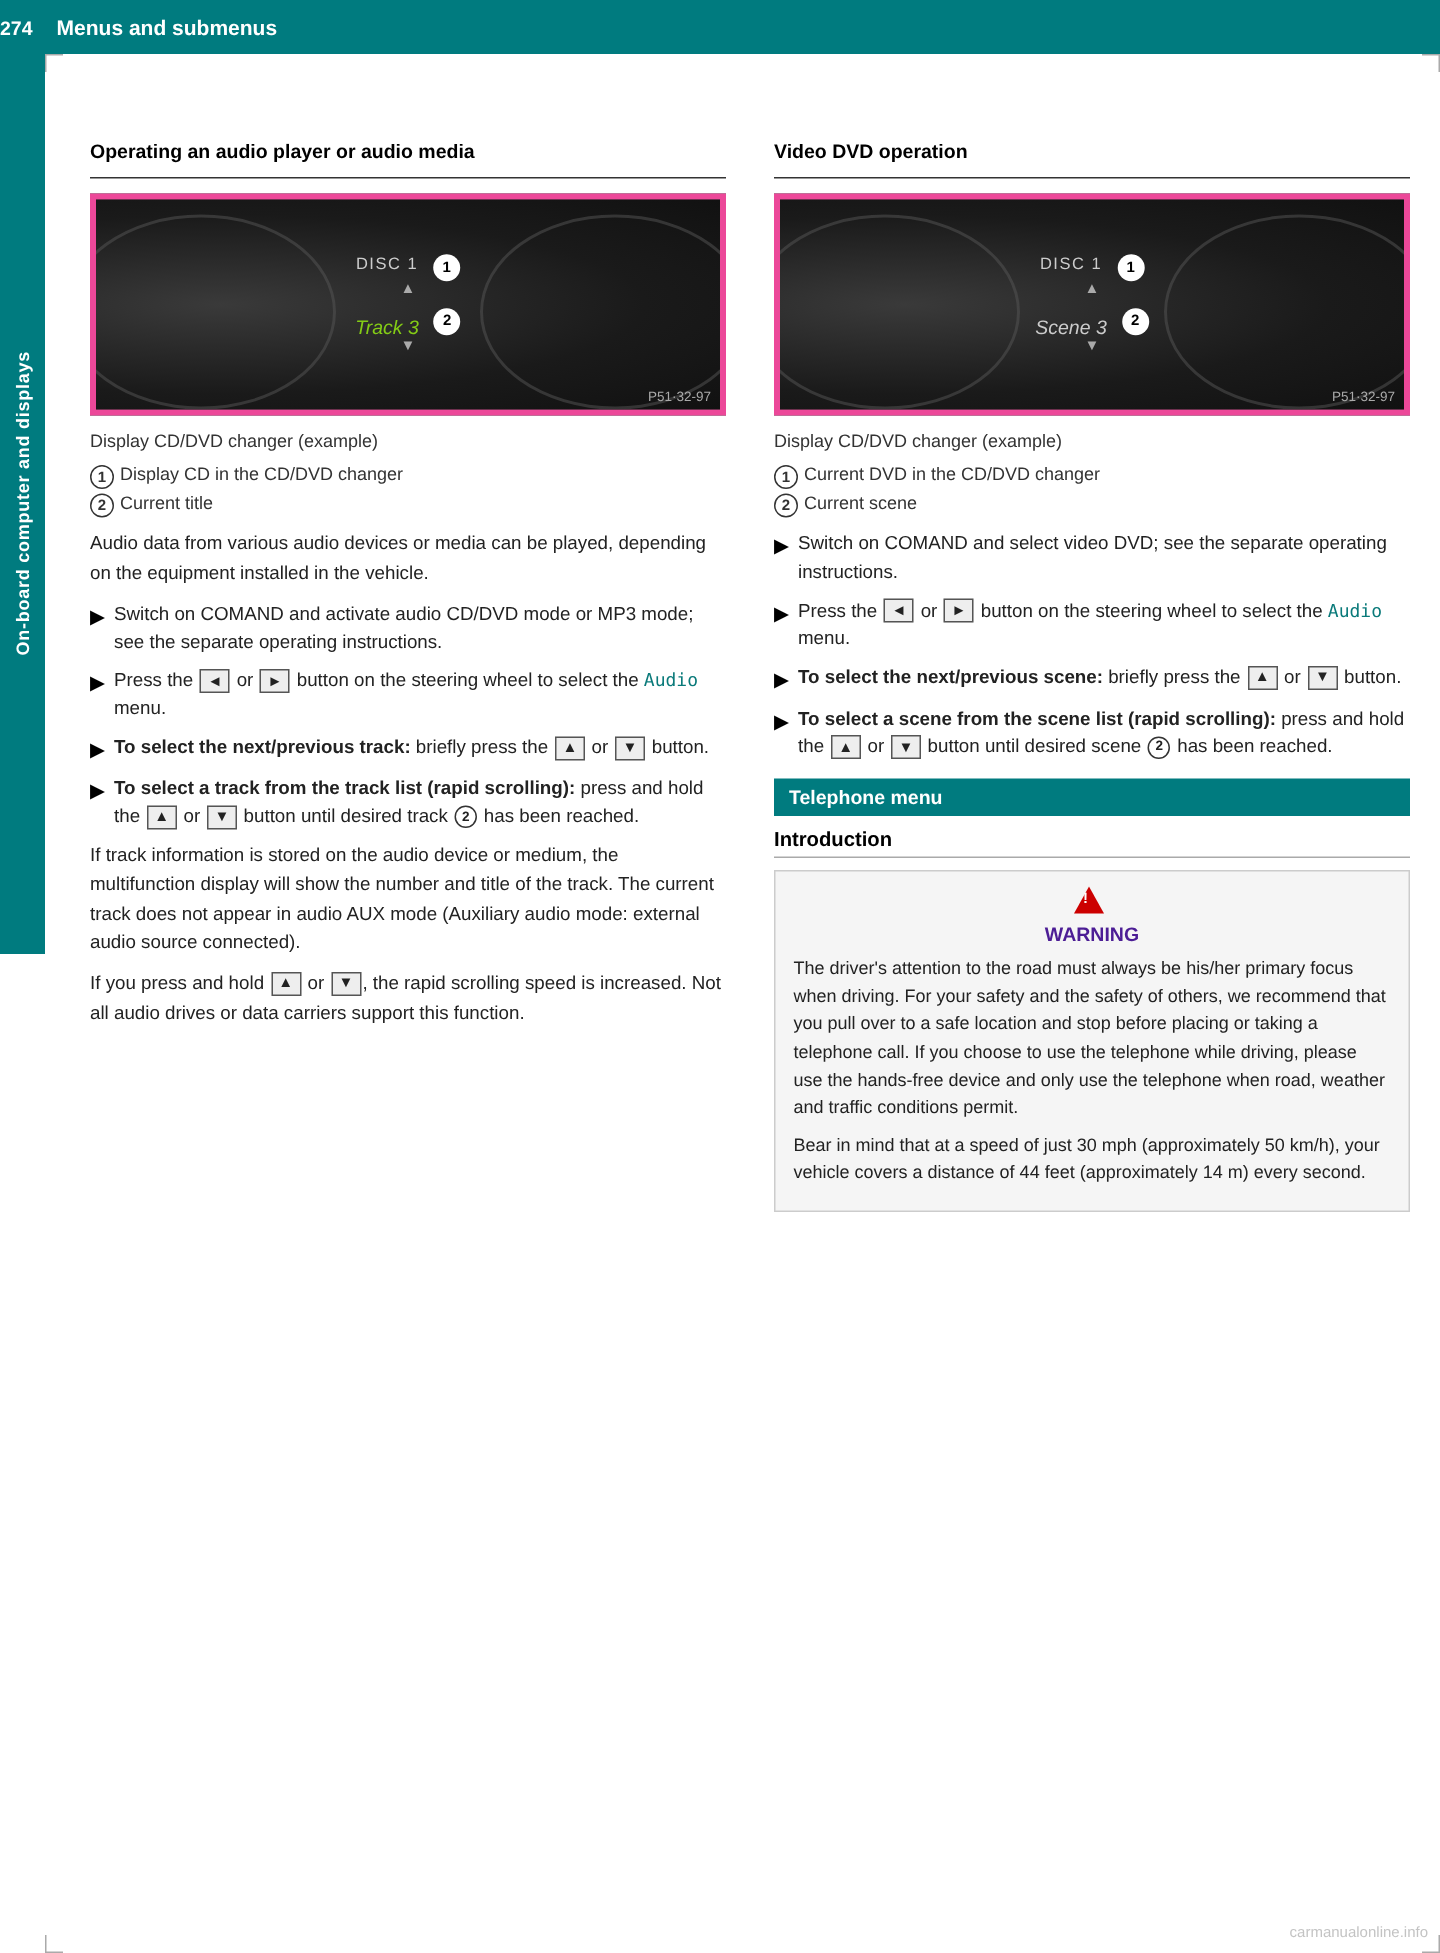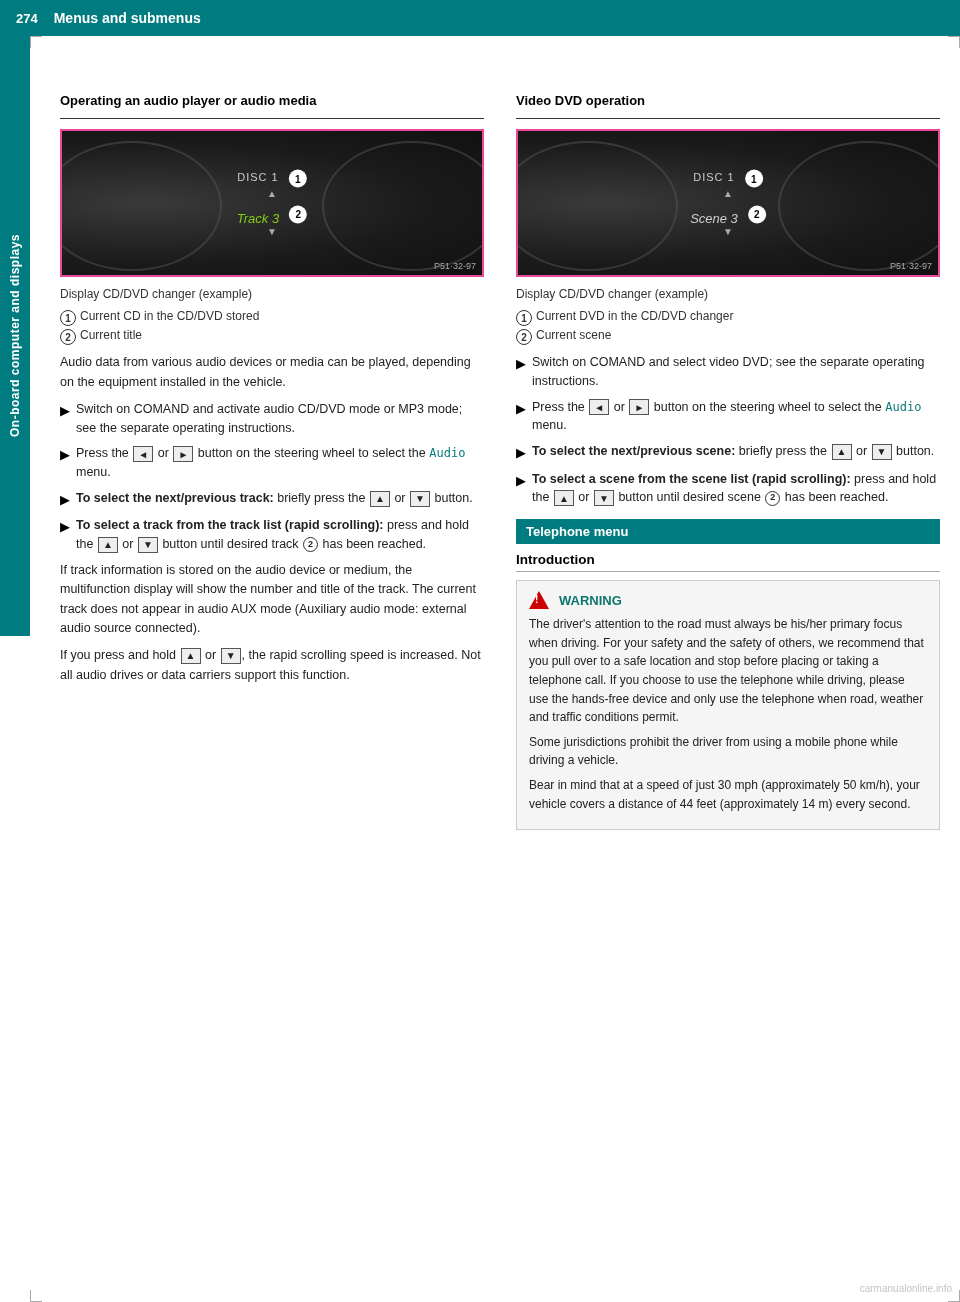--- a/index.html
+++ b/index.html
@@ -11,21 +11,21 @@
       min-height: 1302px;
       position: relative;
     }
 
     
     .header-bar {
       background: #007b7f;
       height: 36px;
       display: flex;
       align-items: center;
-      padding: 0 16px;
+      padding: 0 0;
     }
     .header-page-num {
       color: #fff;
       font-size: 13px;
       font-weight: bold;
       margin-right: 16px;
     }
     .header-title {
       color: #fff;
       font-size: 14px;
@@ -97,21 +97,21 @@
     
     .divider {
       border: none;
       border-top: 1px solid #333;
       margin-bottom: 10px;
     }
 
     
     .display-image {
       background: #2a2a2a;
-      border: 2px solid #ec4899;
+      border: 4px solid #ec4899;
       height: 148px;
       margin-bottom: 8px;
       position: relative;
       overflow: hidden;
       display: flex;
       align-items: center;
       justify-content: center;
     }
 
     
@@ -328,22 +328,23 @@
       padding: 10px 12px;
       margin-top: 8px;
     }
 
     .warning-title {
       display: flex;
       align-items: center;
       gap: 6px;
       font-weight: bold;
       font-size: 13px;
-      color: #0f766e;
+      color: #4c1d95;
       margin-bottom: 6px;
+      flex-direction: column;
     }
 
     .warning-icon-triangle {
       width: 0;
       height: 0;
       border-left: 10px solid transparent;
       border-right: 10px solid transparent;
       border-bottom: 18px solid #c00;
       position: relative;
       display: inline-block;
@@ -424,21 +425,21 @@
           <span class="circle-badge">2</span>
         </div>
         <span class="arrow-down">▼</span>
       </div>
       <span class="img-ref">P51·32-97</span>
     </div>
 
     <p class="caption">Display CD/DVD changer (example)</p>
     <div class="caption-item">
       <span class="circle-num">1</span>
-      <span>Current CD in the CD/DVD stored</span>
+      <span>Display CD in the CD/DVD changer</span>
     </div>
     <div class="caption-item">
       <span class="circle-num">2</span>
       <span>Current title</span>
     </div>
 
     <p class="body-text" style="margin-top:8px;">Audio data from various audio devices or media can be played, depending on the equipment installed in the vehicle.</p>
 
     <div class="bullet-item">
       <span class="bullet-arrow">▶</span>
@@ -537,21 +538,20 @@
     <div class="telephone-header">Telephone menu</div>
 
     <div class="intro-title">Introduction</div>
 
     <div class="warning-box">
       <div class="warning-title">
         <span class="warning-icon-triangle"></span>
         <span>WARNING</span>
       </div>
       <p class="warning-text">The driver's attention to the road must always be his/her primary focus when driving. For your safety and the safety of others, we recommend that you pull over to a safe location and stop before placing or taking a telephone call. If you choose to use the telephone while driving, please use the hands-free device and only use the telephone when road, weather and traffic conditions permit.</p>
-      <p class="warning-text">Some jurisdictions prohibit the driver from using a mobile phone while driving a vehicle.</p>
       <p class="warning-text">Bear in mind that at a speed of just 30 mph (approximately 50 km/h), your vehicle covers a distance of 44 feet (approximately 14 m) every second.</p>
     </div>
 
   </div>
 
 </div>
 
 <div class="watermark">carmanualonline.info</div>
 
 </body></html>

